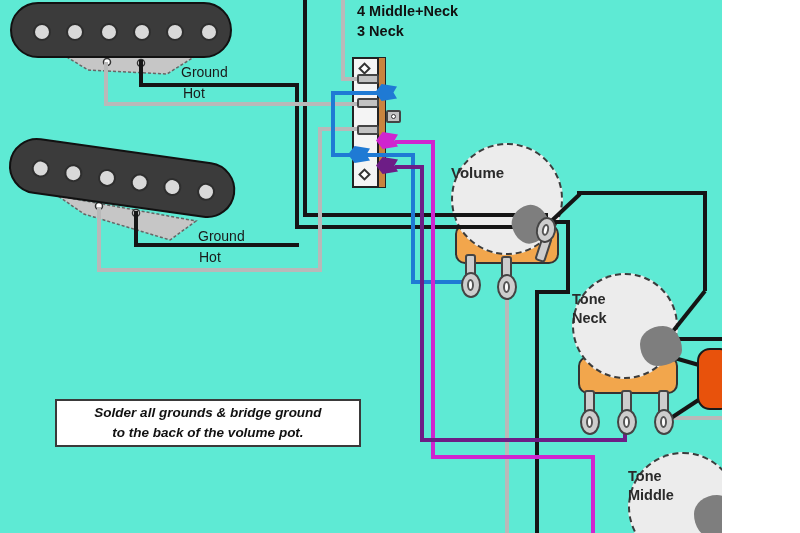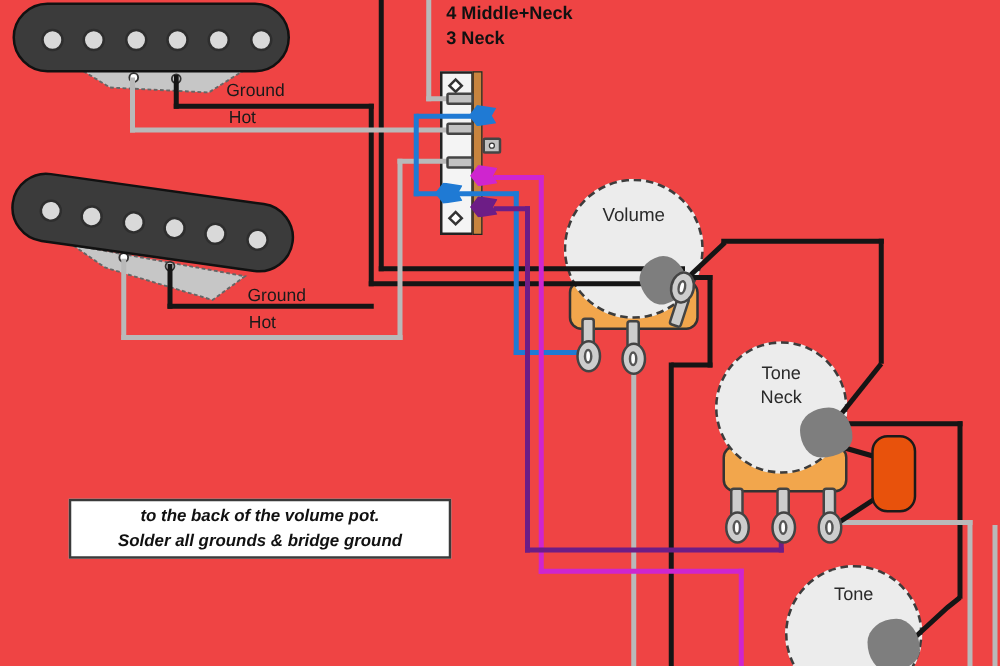--- a/index.html
+++ b/index.html
@@ -1,24 +1,24 @@
 <!DOCTYPE html>
 <html><head>
 <meta charset="utf-8">
 <style>
   html,body{margin:0;padding:0;background:#fff;}
-  #canvas{position:relative;width:800px;height:533px;background:#ef4444;overflow:hidden;
+  #canvas{position:relative;width:722px;height:533px;background:#5eead4;overflow:hidden;
           font-family:"Liberation Sans",sans-serif;}
   #canvas *{position:absolute;box-sizing:border-box;}
   svg{overflow:visible;}
   .pickup-bar{background:#3b3b3b;border:2px solid #111;border-radius:28px;}
   .pole{width:18px;height:18px;border-radius:50%;background:#d9d9d9;border:2px solid #2e2e2e;}
   .pot-base{border:2px solid #333;border-radius:10px;}
   .pot-circle{border-radius:50%;background:#ececec;border:2px dashed #3c3c3c;}
-  .pot-label{position:absolute;text-align:center;font-weight:normal;color:#2a2a2a;}
+  .pot-label{position:absolute;text-align:left;font-weight:bold;color:#2a2a2a;}
   .wire{position:absolute;}
   .stem{width:11px;background:#cdcdcd;border:2px solid #444;border-radius:3px;}
   .ring{width:20px;height:26px;background:#cdcdcd;border:2px solid #444;border-radius:50%;}
   .ring .hole{left:4px;top:5px;width:7px;height:12px;background:#fff;border:2px solid #555;border-radius:50%;}
   .blob{border-radius:55% 45% 60% 40% / 45% 60% 40% 55%;}
   .sw-lug{left:357px;width:22px;height:10px;background:#c2c2c2;border:2px solid #444;border-radius:2px;}
   .conn{width:22px;height:17px;clip-path:polygon(0 50%,30% 0,100% 14%,84% 50%,100% 86%,30% 100%);}
   .diamond{width:9px;height:9px;background:#fff;border:2px solid #333;transform:rotate(45deg);}
   .small-label{font-size:14px;color:#1a1a1a;white-space:nowrap;}
   .bold-label{font-size:14.5px;font-weight:bold;color:#111;white-space:nowrap;}
@@ -171,19 +171,20 @@
   <div class="bold-label" style="left:357px;top:3px;">4 Middle+Neck</div>
   <div class="bold-label" style="left:357px;top:23px;">3 Neck</div>
   <div class="small-label" style="left:181px;top:64px;">Ground</div>
   <div class="small-label" style="left:183px;top:85px;">Hot</div>
   <div class="small-label" style="left:198px;top:228px;">Ground</div>
   <div class="small-label" style="left:199px;top:249px;">Hot</div>
   <div class="pot-label" style="left:451px;top:164px;width:112px;font-size:15px;">Volume</div>
   <div class="pot-label" style="left:572px;top:291px;width:106px;font-size:14.5px;">Tone</div>
   <div class="pot-label" style="left:572px;top:310px;width:106px;font-size:14.5px;">Neck</div>
   <div class="pot-label" style="left:628px;top:468px;width:110px;font-size:14.5px;">Tone</div>
+  <div class="pot-label" style="left:628px;top:487px;width:110px;font-size:14.5px;">Middle</div>
 
   <div id="note-box">
+    <div>Solder all grounds &amp; bridge ground</div>
     <div>to the back of the volume pot.</div>
-    <div>Solder all grounds &amp; bridge ground</div>
   </div>
 
 </div>
 
 </body></html>

